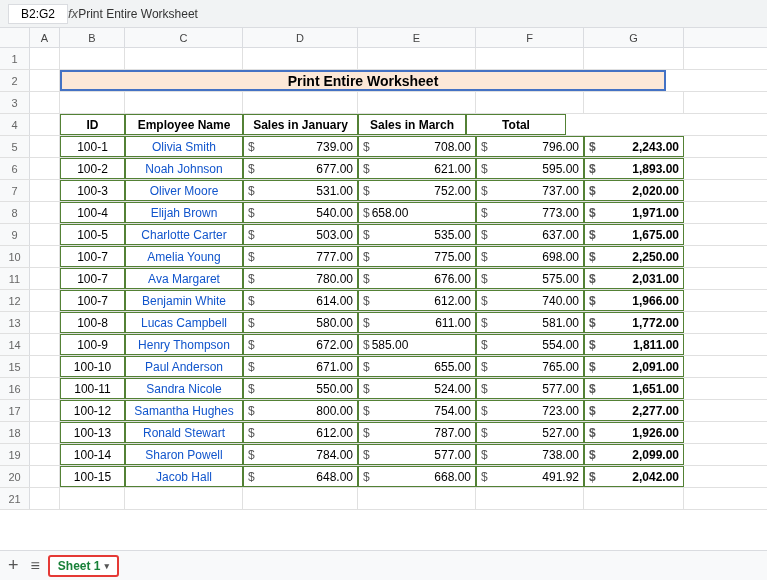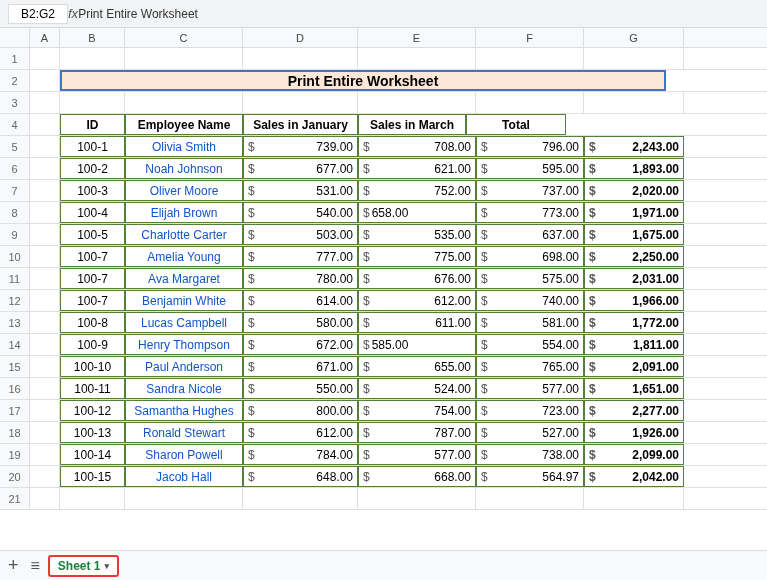--- a/index.html
+++ b/index.html
@@ -558,21 +558,21 @@
     <div class="cell col-d table-outline" data-name="cell-jan-20" style="display:flex;align-items:center;gap:2px;">
           <span style="color:#555">$</span>
           <span style="flex:1;text-align:right">648.00</span>
         </div>
     <div class="cell col-e table-outline" data-name="cell-feb-20" style="display:flex;align-items:center;gap:2px;">
           <span style="color:#555">$</span>
           <span style="flex:1;text-align:right">668.00</span>
         </div>
     <div class="cell col-f table-outline" data-name="cell-mar-20" style="display:flex;align-items:center;gap:2px;">
           <span style="color:#555">$</span>
-          <span style="flex:1;text-align:right">564.97</span>
+          <span style="flex:1;text-align:right">491.92</span>
         </div>
     <div class="cell col-g table-outline data-total" data-name="cell-total-20" style="display:flex;align-items:center;gap:2px;">
           <span style="color:#555">$</span>
           <span style="flex:1;text-align:right">2,042.00</span>
         </div>
   </div>
     </div>
 
   <div class="sheet-row" data-name="row-21">
     <div class="row-num" data-name="row-num-21">21</div>

